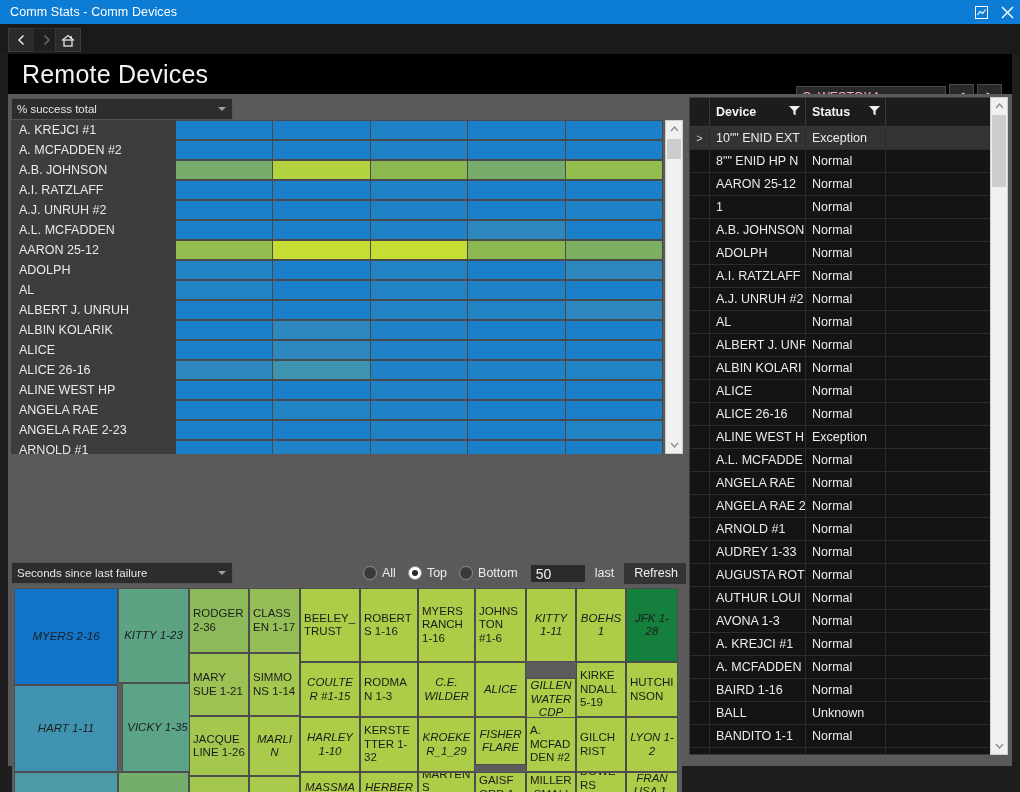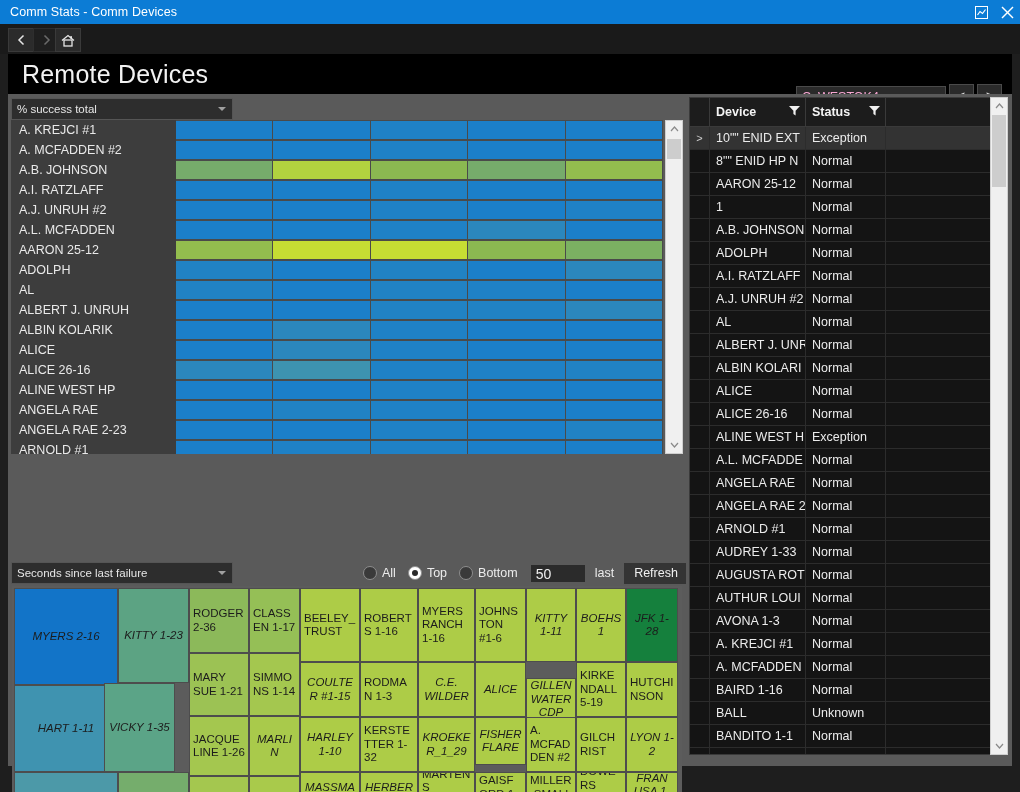--- a/index.html
+++ b/index.html
@@ -367,21 +367,21 @@
           <div class="tile ctr" style="left: 2px; top: 2px; width: 104px; height: 97px; background: rgb(18, 116, 200);">
             <span>MYERS  2-16</span>
           </div>
           <div class="tile ctr" style="left: 2px; top: 99px; width: 104px; height: 87px; background: rgb(63, 147, 176);">
             <span>HART  1-11</span>
           </div>
           <div class="tile ctr" style="left: 2px; top: 186px; width: 104px; height: 70px; background: rgb(76, 153, 168);"></div>
           <div class="tile ctr" style="left: 106px; top: 2px; width: 71px; height: 95px; background: rgb(92, 163, 131);">
             <span>KITTY 1-23</span>
           </div>
-          <div class="tile ctr" style="left: 92px; top: 97px; width: 71px; height: 89px; background: rgb(91, 164, 135);">
+          <div class="tile ctr" style="left: 110px; top: 97px; width: 71px; height: 89px; background: rgb(91, 164, 135);">
             <span>VICKY 1-35</span>
           </div>
           <div class="tile ctr" style="left: 106px; top: 186px; width: 71px; height: 70px; background: rgb(117, 173, 108);"></div>
           <div class="tile" style="left: 177px; top: 2px; width: 60px; height: 65px; background: rgb(140, 185, 90);">
             <span>RODGER 2-36</span>
           </div>
           <div class="tile" style="left: 177px; top: 67px; width: 60px; height: 63px; background: rgb(156, 194, 84);">
             <span>MARY SUE 1-21</span>
           </div>
           <div class="tile" style="left: 177px; top: 130px; width: 60px; height: 60px; background: rgb(164, 199, 79);">

